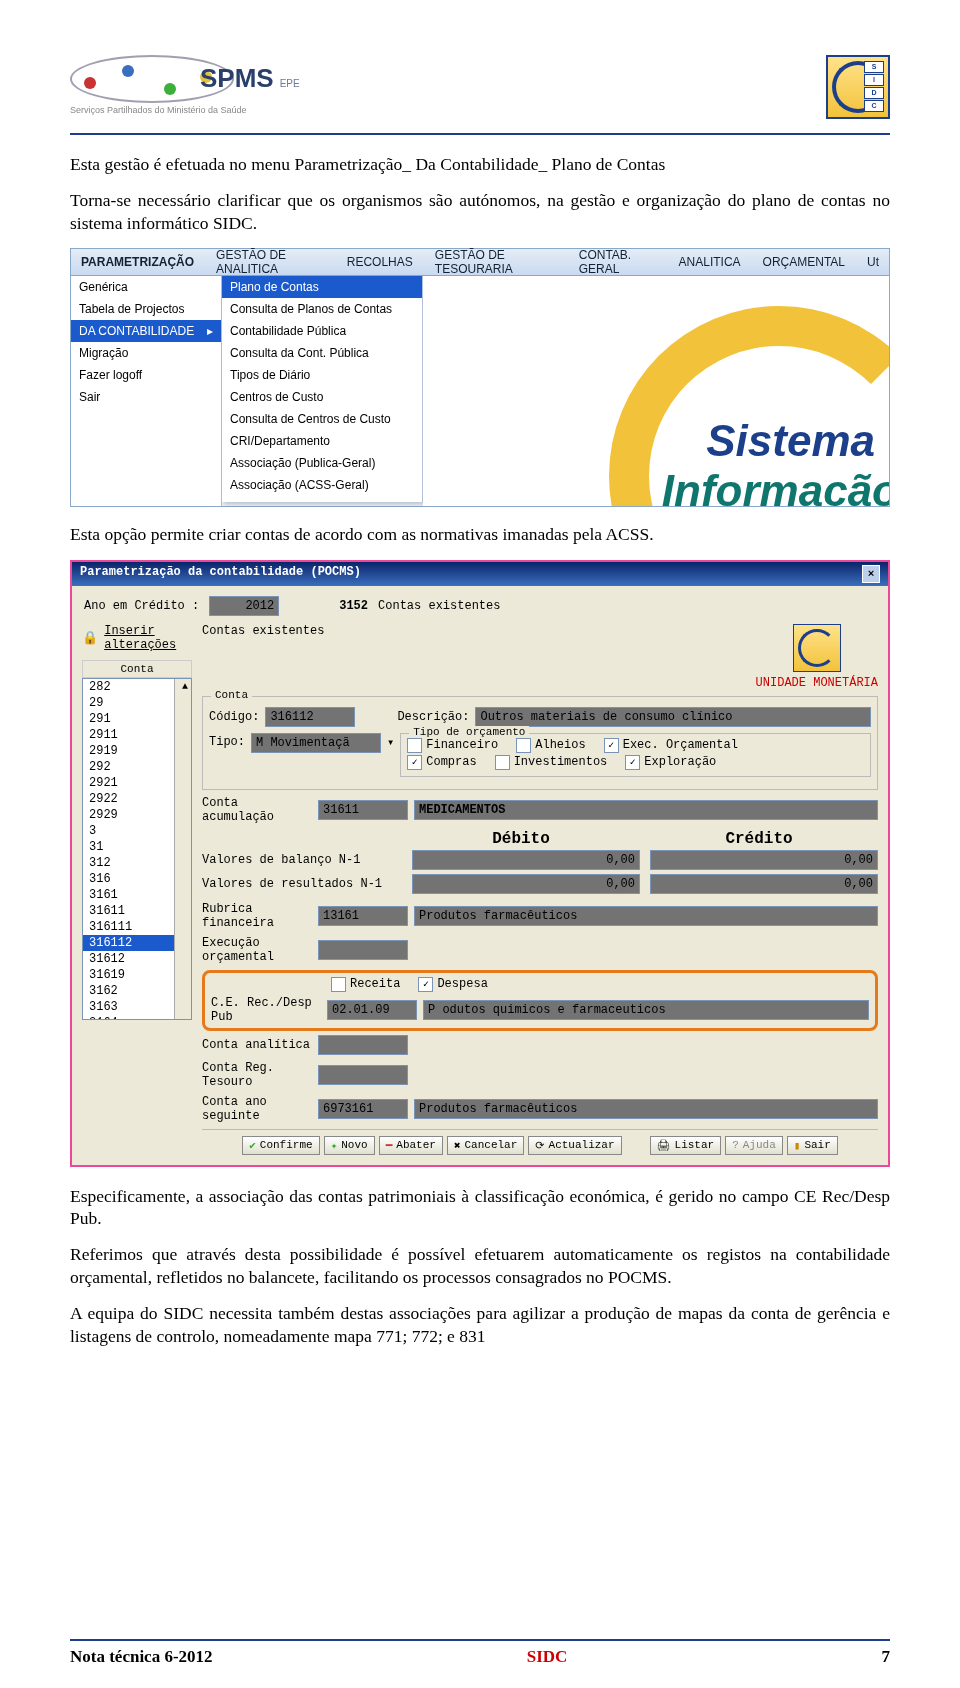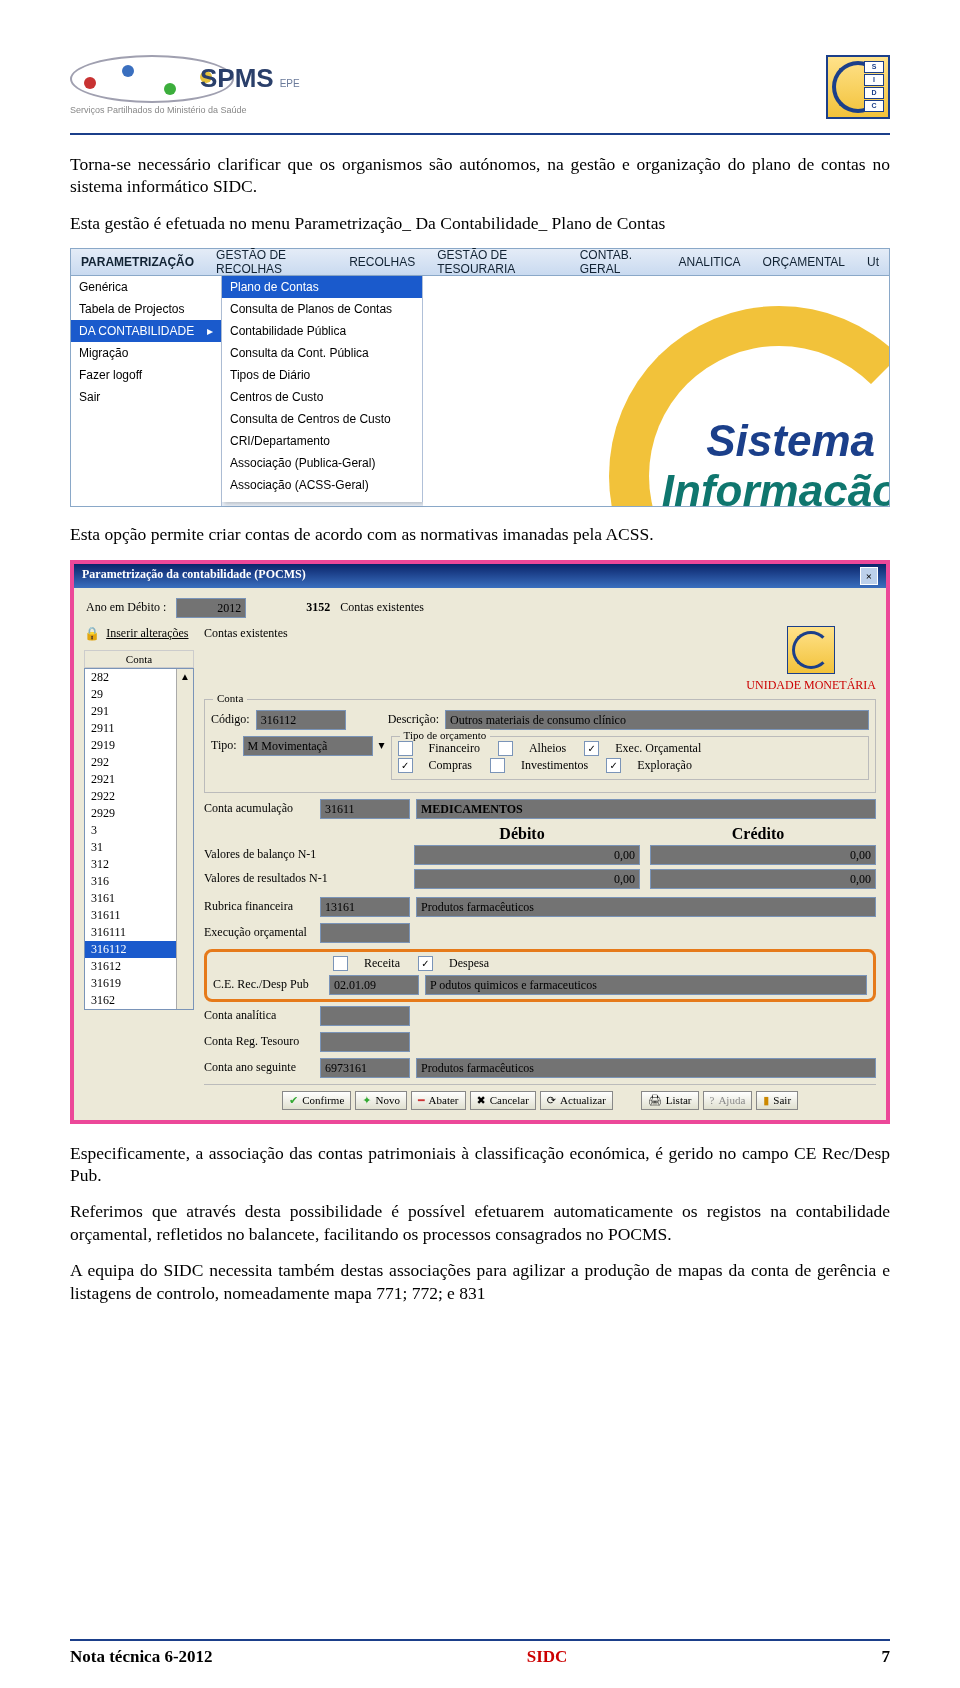--- a/index.html
+++ b/index.html
@@ -193,23 +193,23 @@
     right: -10px;
     top: 190px;
     color: #0f766e;
     font-size: 44px;
     font-weight: bold;
     font-style: italic;
     font-family: Arial, sans-serif;
   }
   
   .shot2 {
-    border: 4px solid #ec4899;
+    border: 2px solid #ec4899;
     background: #ece9d8;
-    font-family: Liberation Serif, serif;
+    font-family: Liberation Mono, monospace;
     font-size: 12px;
     color: #000;
     margin-bottom: 18px;
   }
   .shot2-title {
     background: linear-gradient(#0a246a, #3a6fbf);
     color: #fff;
     padding: 3px 8px;
     display: flex;
     justify-content: space-between;
@@ -287,21 +287,21 @@
   }
   .grp-title {
     position: absolute;
     top: -8px;
     left: 8px;
     background: #ece9d8;
     padding: 0 4px;
     font-size: 11px;
   }
   .chkrow { display: flex; gap: 18px; flex-wrap: wrap; }
-  .chk { display: inline-flex; align-items: center; gap: 16px; font-size: 12px; }
+  .chk { display: inline-flex; align-items: center; gap: 4px; font-size: 12px; }
   .chkbox {
     width: 13px; height: 13px; border: 1px solid #7a94b8; background: #fff;
     display: inline-flex; align-items: center; justify-content: center;
     font-size: 10px;
   }
   .tworow { display: flex; gap: 10px; align-items: center; margin-bottom: 4px; }
   .tworow .lbl { flex: 0 0 130px; text-align: right; }
   .tworow .inp { flex: 0 0 70px; text-align: right; }
   .head2 { display: flex; font-weight: bold; font-size: 16px; margin-bottom: 2px; }
   .head2 > div { flex: 1; text-align: center; }
@@ -388,27 +388,27 @@
         <div>S</div>
         <div>I</div>
         <div>D</div>
         <div>C</div>
       </div>
     </div>
   </div>
   <div class="hr"></div>
 
 
+  <p class="body">Esta gestão é efetuada no menu Parametrização_ Da Contabilidade_ Plano de Contas</p>
   <p class="body">Torna-se necessário clarificar que os organismos são autónomos, na gestão e organização do plano de contas no sistema informático SIDC.</p>
-  <p class="body">Esta gestão é efetuada no menu Parametrização_ Da Contabilidade_ Plano de Contas</p>
 
   <div class="shot">
     <div class="shot1-menubar">
       <span style="font-weight:bold">PARAMETRIZAÇÃO</span>
-      <span>GESTÃO DE RECOLHAS</span>
+      <span>GESTÃO DE ANALITICA</span>
       <span>RECOLHAS</span>
       <span>GESTÃO DE TESOURARIA</span>
       <span>CONTAB. GERAL</span>
       <span>ANALITICA</span>
       <span>ORÇAMENTAL</span>
       <span>Ut</span>
     </div>
     <div class="shot1-body">
       <div class="shot1-left">
         <div class="mi">Genérica</div>
@@ -439,21 +439,21 @@
   </div>
 
   <p class="body">Esta opção permite criar contas de acordo com as normativas imanadas pela ACSS.</p>
 
   <div class="shot2">
     <div class="shot2-title">
       <span>Parametrização da contabilidade (POCMS)</span>
       <span class="x">×</span>
     </div>
     <div style="padding:10px 12px 0 12px; display:flex; align-items:center; gap:10px;">
-      <span class="lbl">Ano em Débito :</span>
+      <span class="lbl">Ano em Crédito :</span>
       <span class="inp" style="width:60px; text-align:right;">2012</span>
       <span style="width:40px;"></span>
       <span class="lbl lbl-bold">3152</span>
       <span class="lbl">Contas existentes</span>
     </div>
     <div class="shot2-body">
 
       <div class="shot2-leftcol">
         <div style="margin-bottom:8px; display:flex; align-items:center; gap:6px;">
           <span class="lock">🔒</span>

